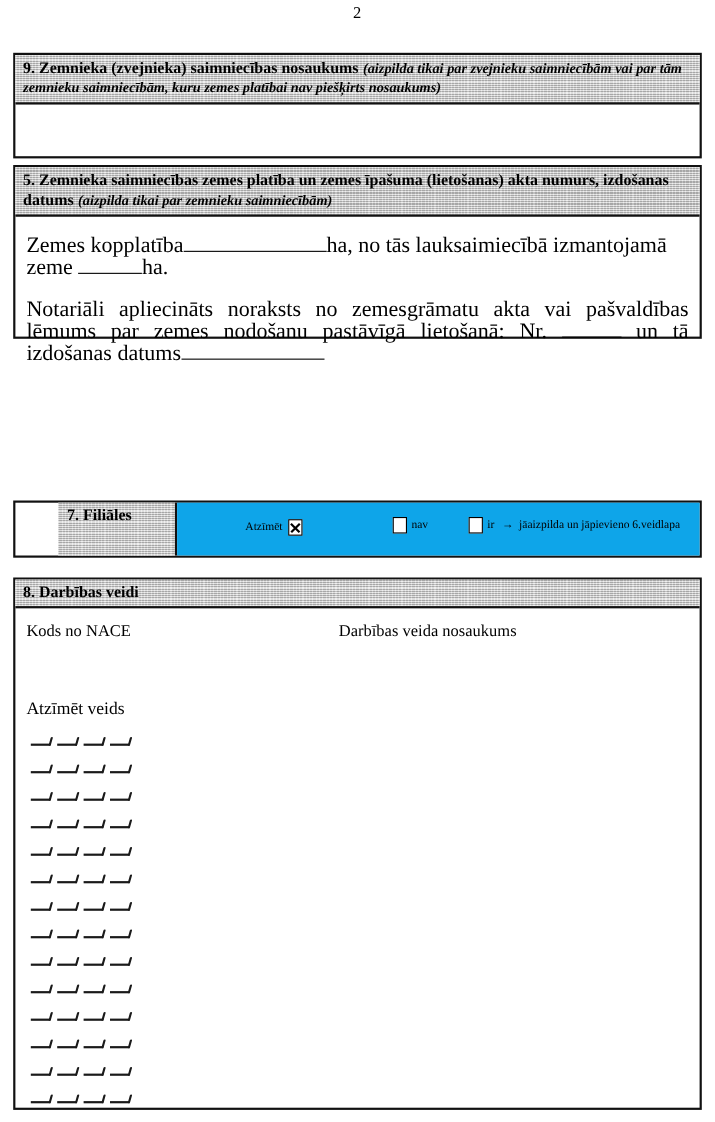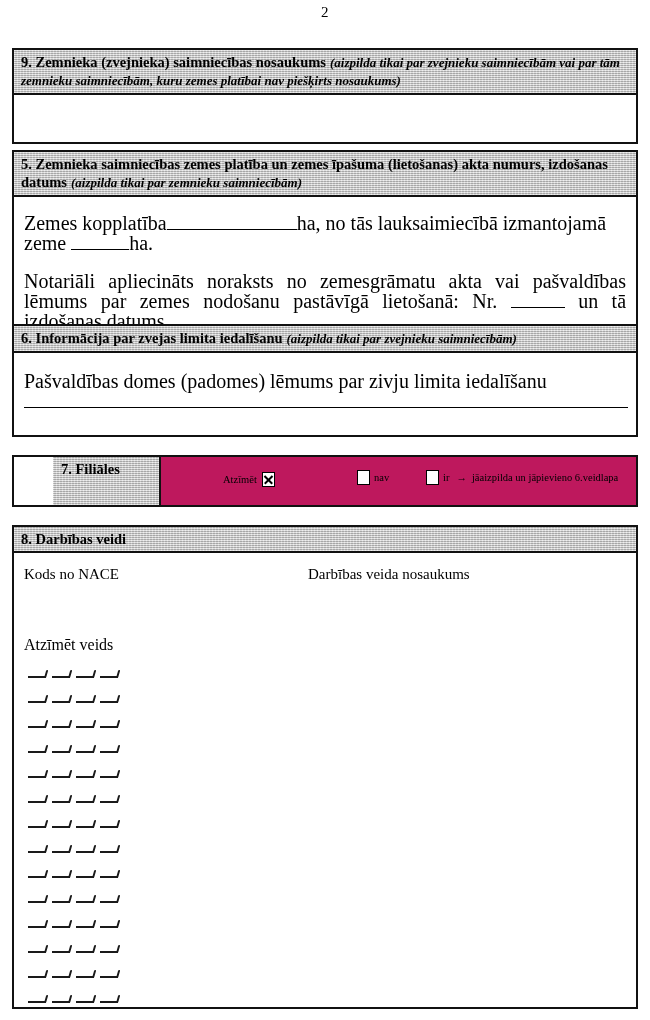--- a/index.html
+++ b/index.html
@@ -90,21 +90,21 @@
     border-bottom: 1px solid #000;
     vertical-align: baseline;
     height: 14px;
   }
 
   
   #sec4 { top: 48px; height: 96px; }
   #sec4 .s4-empty { height: 48px; }
 
   
-  #sec5 { top: 150px; height: 200px; }
+  #sec5 { top: 150px; height: 158px; }
 
   
   #sec6 { top: 324px; height: 113px; }
   #sec6 .rule {
     margin-top: 16px;
     border-bottom: 1.5px solid #000;
     width: 604px;
   }
 
   
@@ -122,21 +122,21 @@
     box-sizing: border-box;
     padding: 3px 0 0 8px;
     background-color: #c9c9c9;
     background-image:
       repeating-linear-gradient(0deg, rgba(255,255,255,.55) 0px, rgba(255,255,255,.55) 1px, rgba(140,140,140,.35) 1px, rgba(140,140,140,.35) 2px),
       repeating-linear-gradient(90deg, rgba(255,255,255,.35) 0px, rgba(255,255,255,.35) 1px, rgba(120,120,120,.25) 1px, rgba(120,120,120,.25) 3px);
   }
   #sec7 .s7-right {
     flex: 1 1 auto;
     position: relative;
-    background: #be185d;
+    background: #0ea5e9;
   }
   .opt {
     position: absolute;
     display: flex;
     align-items: center;
     font-size: 10.5px;
     font-family: "Liberation Serif", serif;
   }
   .cbox {
     display: inline-block;
@@ -252,30 +252,20 @@
         <span>Zemes kopplatība</span><span class="fill" style="width:130px;"></span><span>ha, no tās lauksaimiecībā izmantojamā zeme</span> <span class="fill" style="width:58px;"></span><span>ha.</span>
       </div>
 
       <div class="para justify" style="margin-top:18px;">
         <span>Notariāli apliecināts noraksts no zemesgrāmatu akta vai pašvaldības lēmums par zemes nodošanu pastāvīgā lietošanā:  Nr.</span> <span class="fill" style="width:54px;"></span>  <span>un tā izdošanas datums</span><span class="fill" style="width:130px;"></span>
       </div>
 
     </div>
   </div>
 
-  <div class="block" id="sec6">
-    <div class="band">
-      <span class="band-title">6. Informācija par zvejas limita iedalīšanu</span>
-      <span class="band-note">(aizpilda tikai par  zvejnieku saimniecībām)</span>
-    </div>
-    <div class="body-area">
-      <div class="para" style="margin-top:8px;">Pašvaldības domes (padomes) lēmums par zivju limita iedalīšanu</div>
-      <div class="rule"></div>
-    </div>
-  </div>
 
   <div class="block" id="sec7">
     <div class="s7-left">
       <span class="band-title">7. Filiāles</span>
     </div>
     <div class="s7-right">
 
       <div class="opt" style="left:62px; top:15px;">
         <span class="lbl-atz">Atzīmēt</span>
         <span class="cbox checked"></span>

